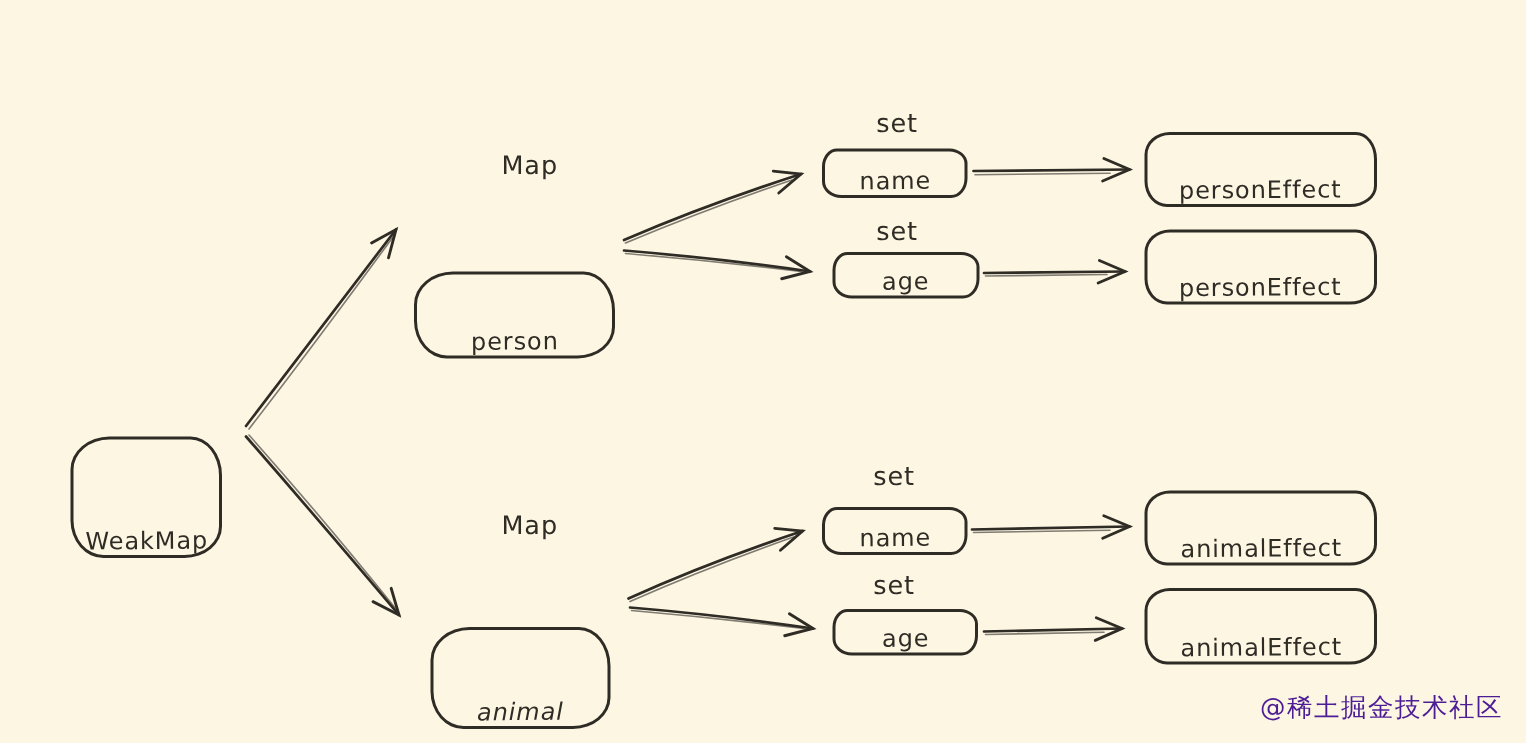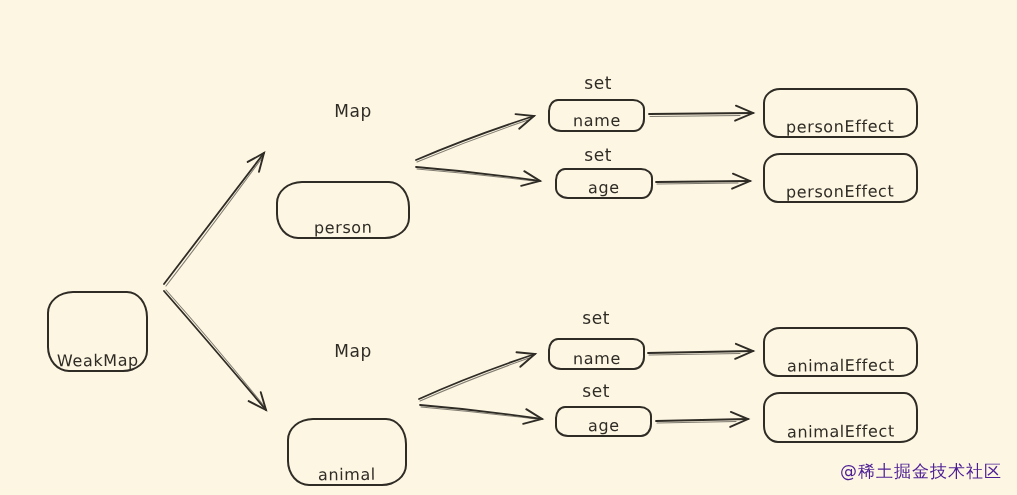--- a/index.html
+++ b/index.html
@@ -136,21 +136,21 @@
   </div>
 
   <div class="node mid-round" style="left:763px; top:88px; width:155px; height:50px;">
     <span>personEffect</span>
   </div>
   <div class="node mid-round" style="left:763px; top:153px; width:155px; height:50px;">
     <span>personEffect</span>
   </div>
 
   <div class="float-label" style="left:314px; top:341px; width:58px;">Map</div>
-  <div class="node big-round" style="left:287px; top:373px; width:120px; height:68px;">
+  <div class="node big-round" style="left:287px; top:373px; width:120px; height:68px;font-style:italic;">
     <span>animal</span>
   </div>
 
   <div class="float-label" style="left:556px; top:308px; width:54px;">set</div>
   <div class="node small-round" style="left:548px; top:338px; width:97px; height:32px;">
     <span>name</span>
   </div>
 
   <div class="float-label" style="left:556px; top:381px; width:54px;">set</div>
   <div class="node small-round" style="left:555px; top:406px; width:97px; height:31px;">

